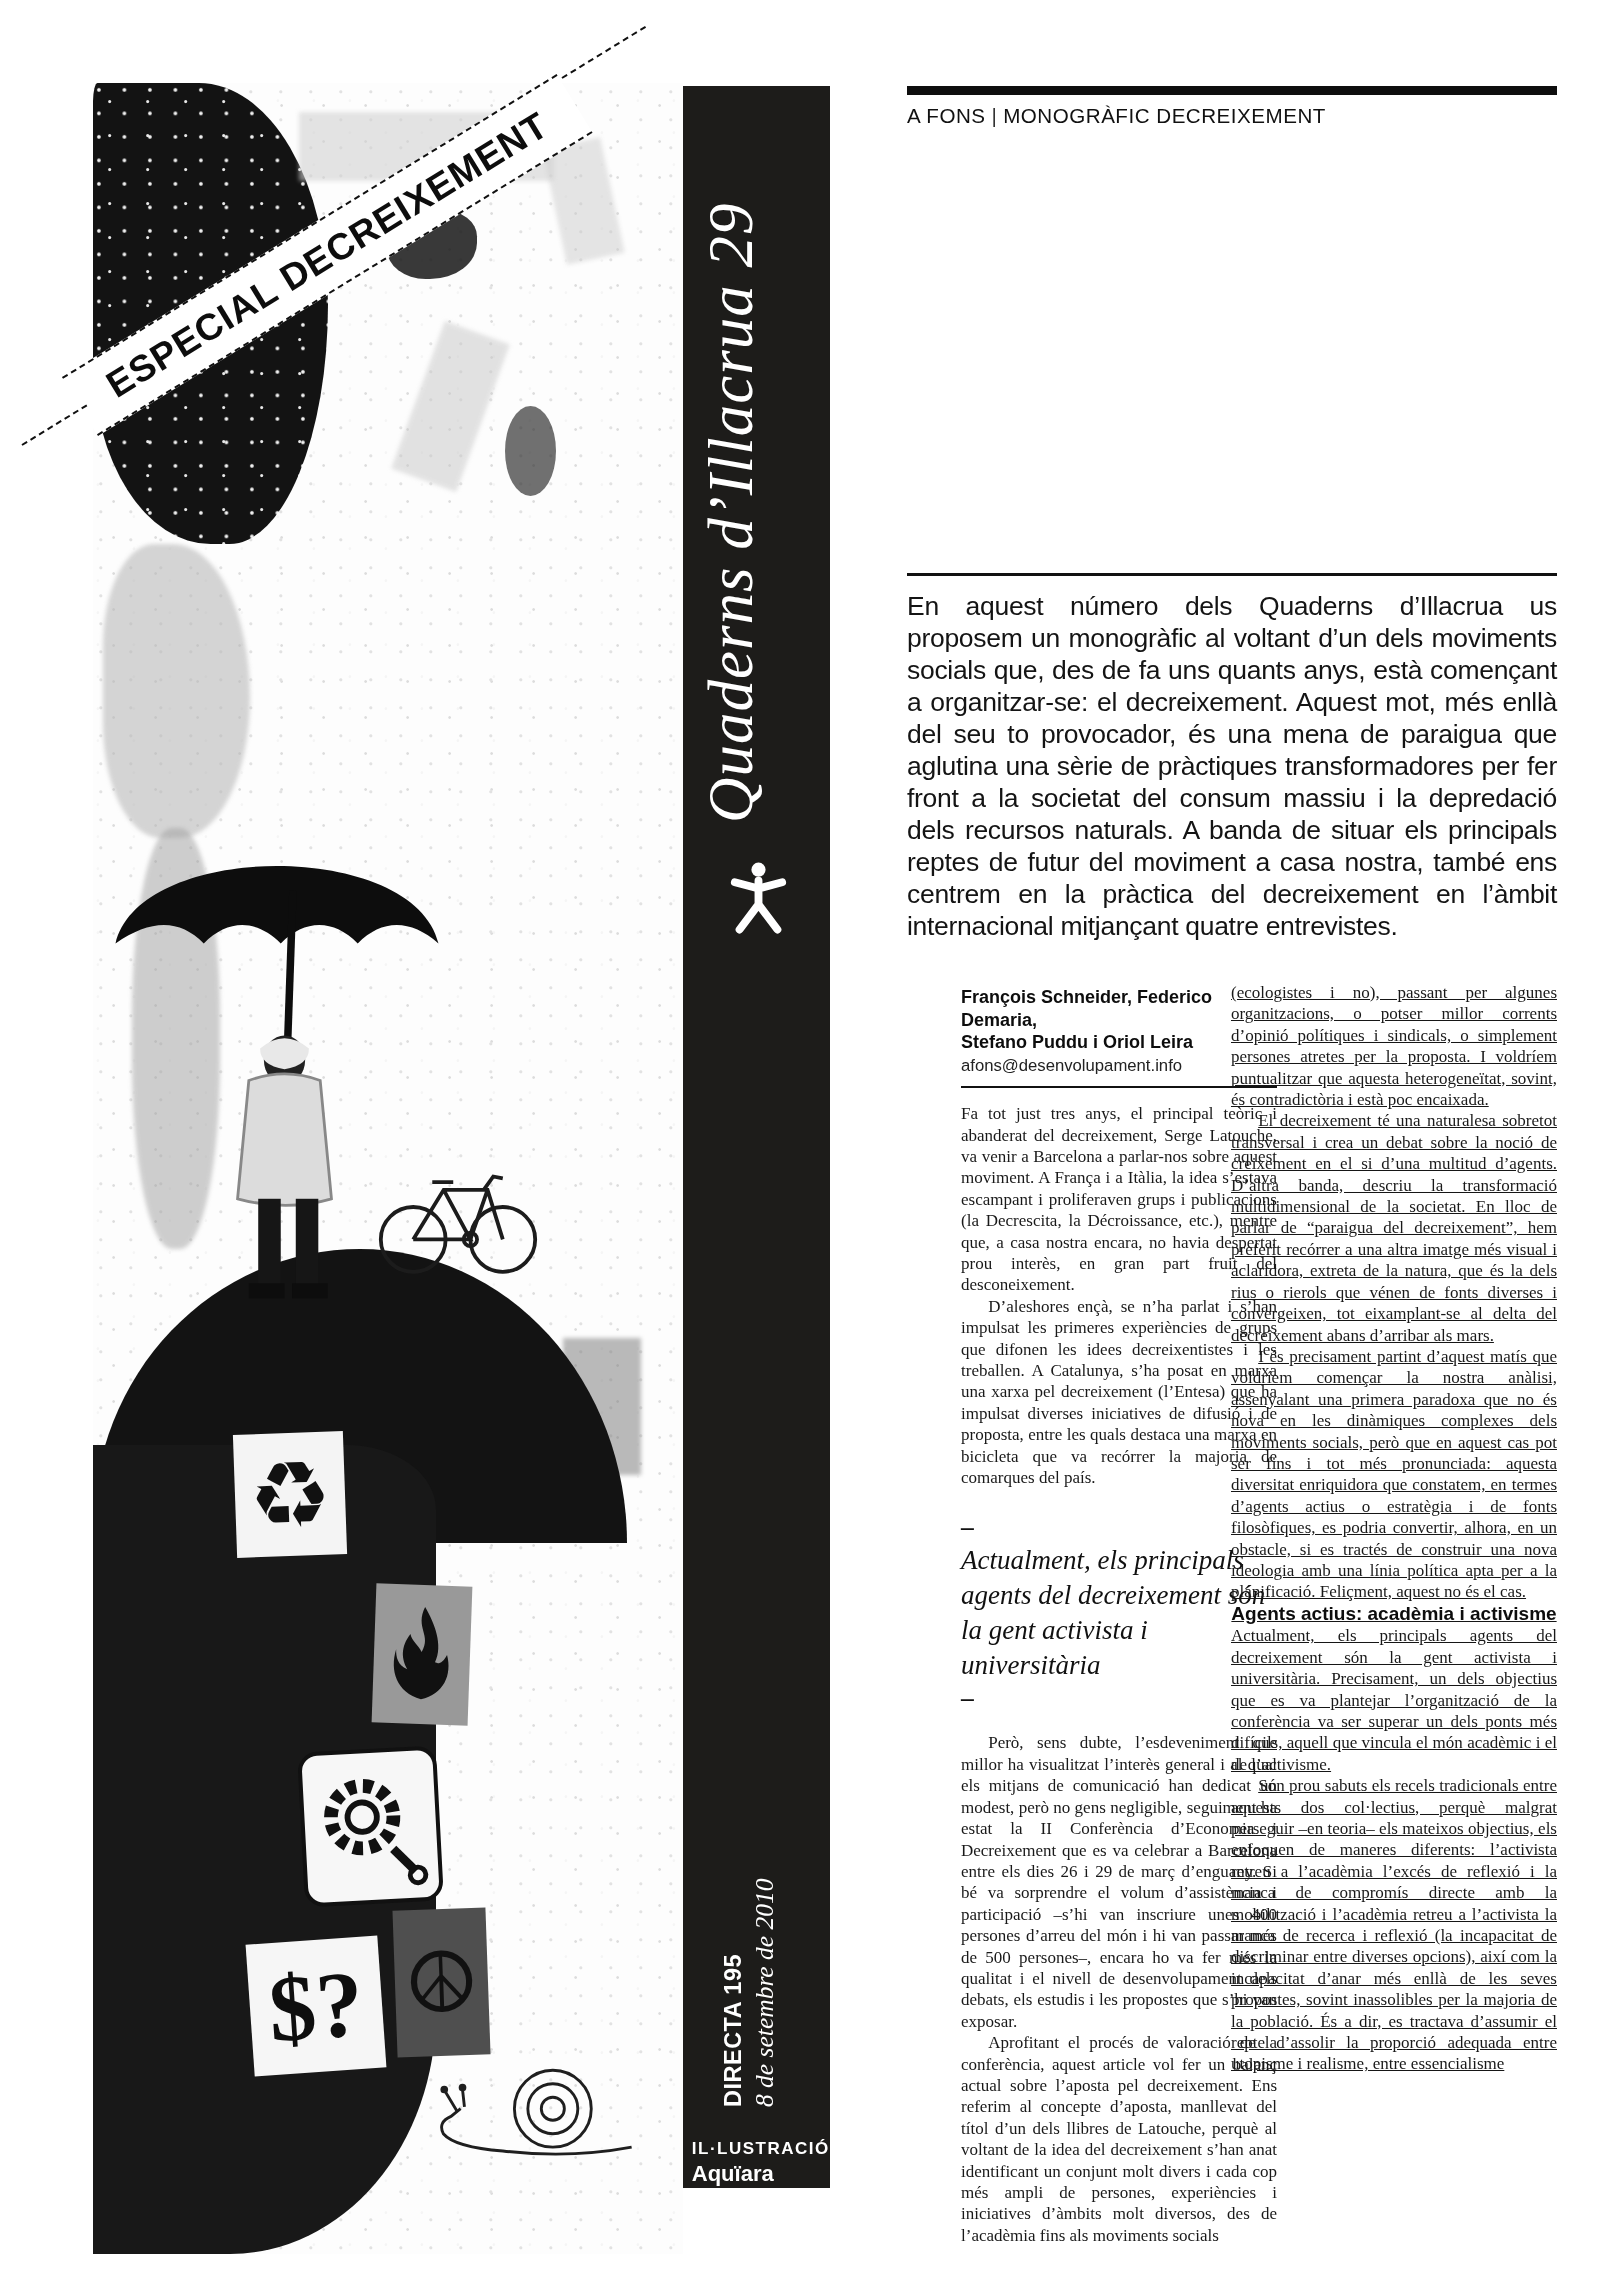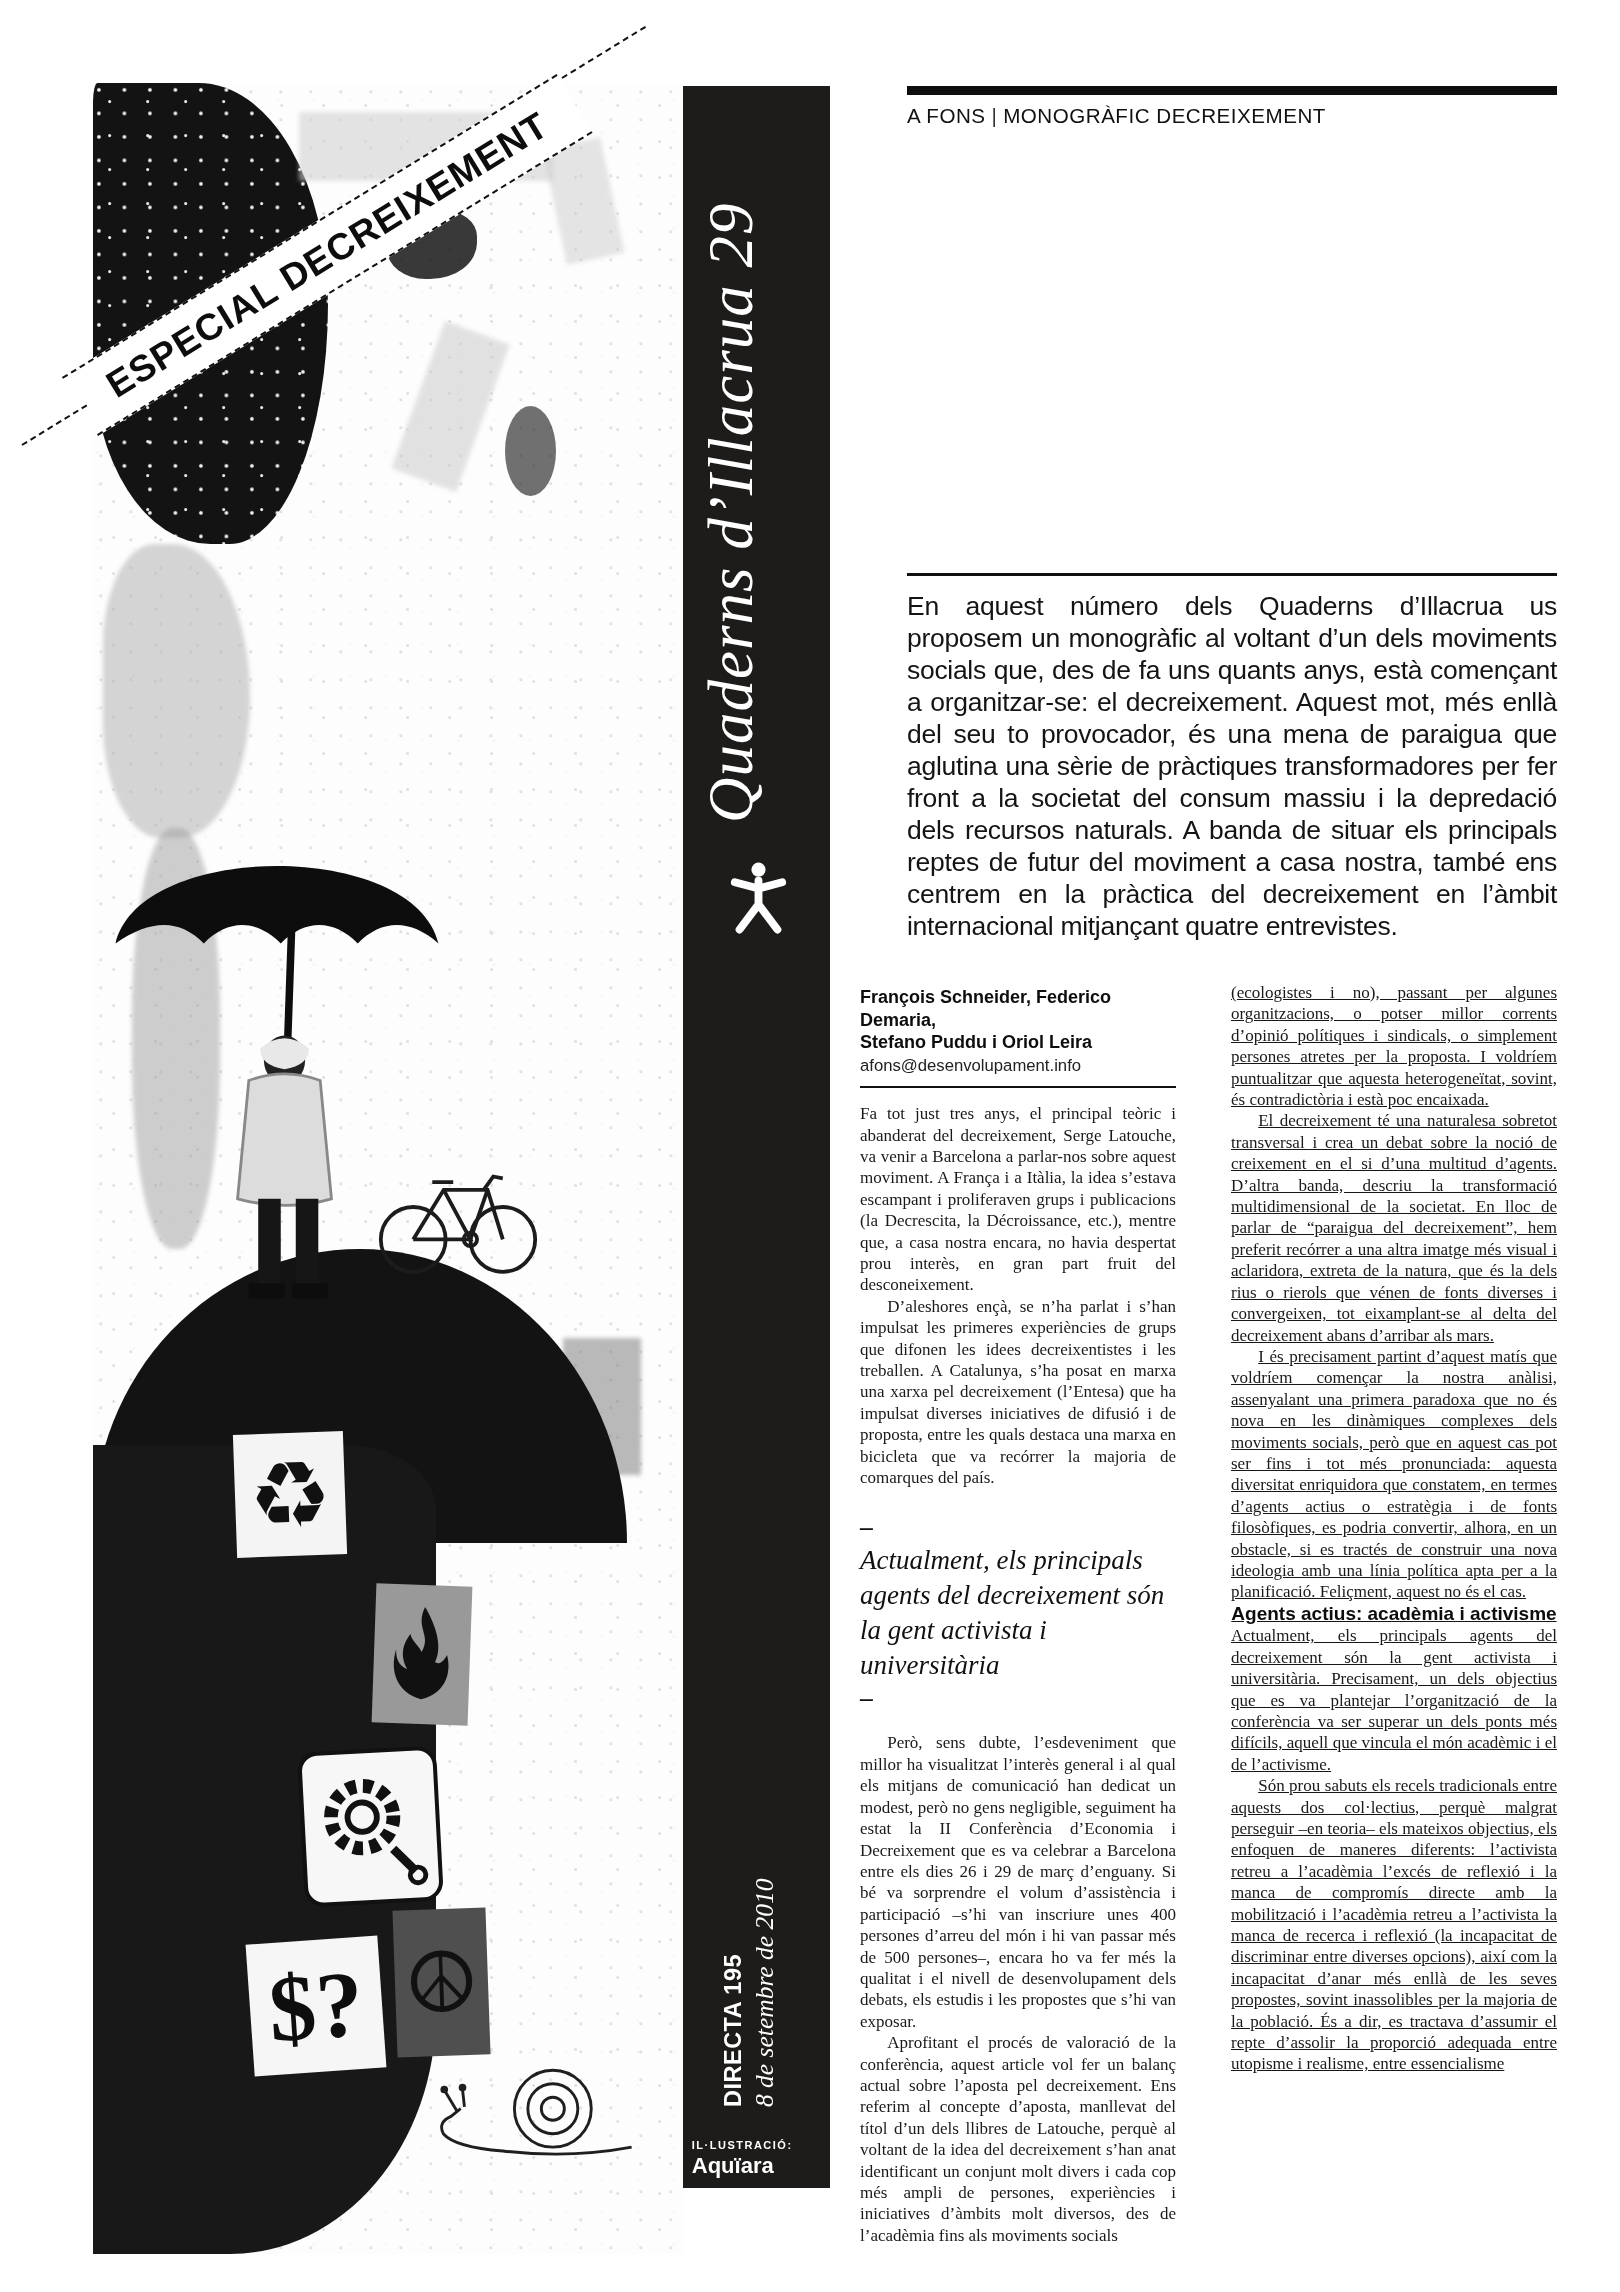--- a/index.html
+++ b/index.html
@@ -61,37 +61,37 @@
   .spine{position:absolute;left:683px;top:86px;width:147px;height:2102px;background:#1d1c1a;z-index:7;}
   .spine-title{position:absolute;left:11.8px;top:737px;width:706px;transform:rotate(-90deg);
     transform-origin:top left;font-family:"Liberation Serif",serif;font-style:italic;
     font-size:63px;color:#fff;white-space:nowrap;letter-spacing:1px;}
   .spine-logo{position:absolute;left:44px;top:771px;}
   .spine-issue-wrap{position:absolute;left:37px;top:2021px;width:227px;transform:rotate(-90deg);
     transform-origin:top left;color:#fff;white-space:nowrap;}
   .spine-issue{font-weight:700;font-size:23.5px;letter-spacing:0.5px;display:block;}
   .spine-date{font-family:"Liberation Serif",serif;font-style:italic;font-size:25.5px;display:block;margin-top:2.9px;}
   .spine-credit{position:absolute;left:8.8px;top:2053px;color:#fff;}
-  .spine-credit .lbl{font-weight:700;font-size:11px;letter-spacing:1.5px;display:block;}
+  .spine-credit .lbl{font-weight:700;font-size:17px;letter-spacing:1.5px;display:block;}
   .spine-credit .nm{font-weight:700;font-size:22px;display:block;margin-top:2px;}
 
   
   .kicker-rule{position:absolute;left:907px;top:86px;width:650px;height:8.8px;background:#0e0e0e;}
   .kicker{position:absolute;left:907px;top:104px;font-size:20.6px;letter-spacing:0.5px;color:#111;}
   .kicker b{font-weight:400;text-align:center;}
   .kicker .sep{font-weight:300;padding:0 5.9px;color:#333;}
 
   .headline{position:absolute;left:923px;top:282px;width:637px;
     font-size:90px;line-height:86px;font-weight:700;letter-spacing:-2.9px;color:#0d0d0d;white-space:pre-line;}
   .headline-rule{position:absolute;left:907px;top:573px;width:650px;height:2.9px;background:#111;}
 
   .lede{position:absolute;left:907px;top:590px;width:650px;font-size:26.5px;line-height:32px;
     letter-spacing:-0.3px;text-align:justify;color:#141414;}
 
-  .colL{position:absolute;left:860px;top:986px;width:316px;}
+  .colL{position:absolute;left:961px;top:986px;width:316px;}
   .colR{position:absolute;left:1231px;top:982px;width:326px;text-decoration:underline;}
   .byline{font-size:18px;font-weight:700;line-height:22.5px;color:#0d0d0d;}
   .mail{font-size:16.7px;margin-top:2.9px;color:#222;}
   .byline-rule{width:316px;height:2px;background:#111;margin-top:9.8px;}
 
   .body{font-family:"Liberation Serif",serif;font-size:17px;line-height:21.4px;
     text-align:justify;color:#191919;}
   .colL .body{margin-top:15px;}
   .body p{margin:0;}
   .body p.ind{text-indent:1.6em;}

